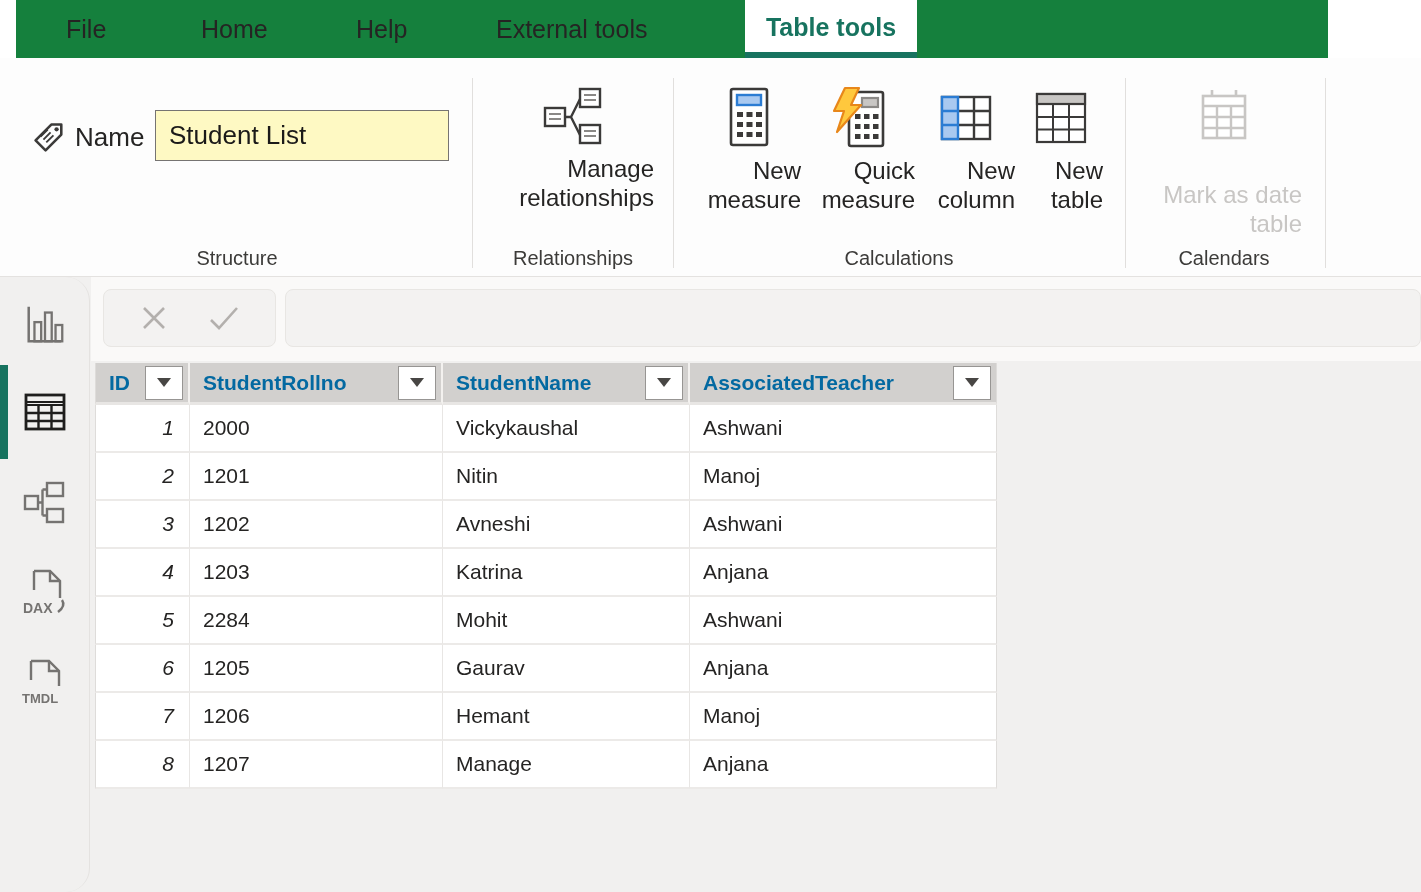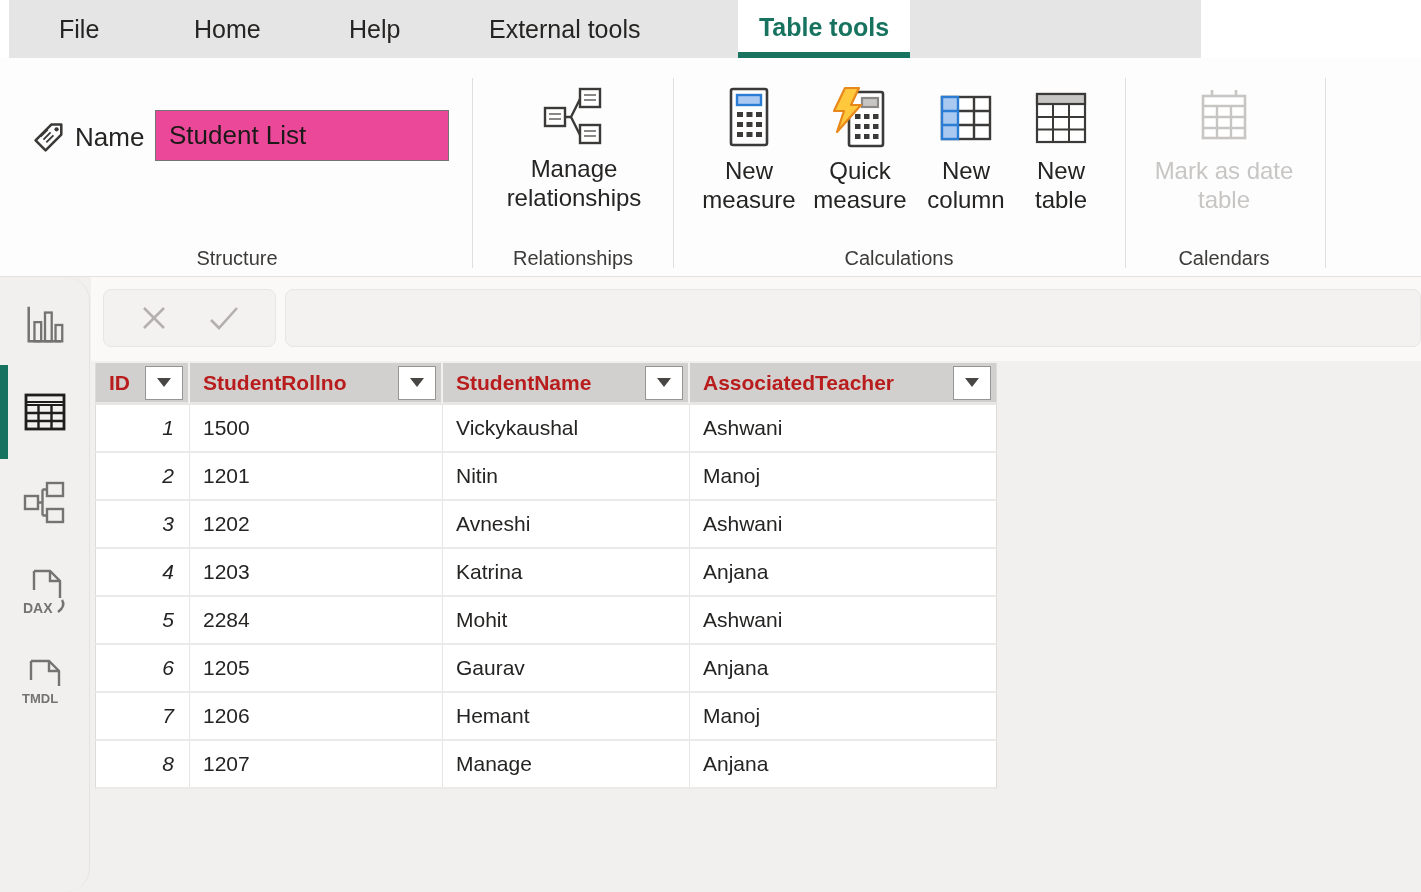--- a/index.html
+++ b/index.html
@@ -1,42 +1,42 @@
 <!DOCTYPE html>
 <html><head>
 <meta charset="utf-8">
 <style>
   * { margin:0; padding:0; box-sizing:border-box; }
   html,body { width:1421px; height:892px; overflow:hidden; background:#fff;
     font-family:"Liberation Sans", sans-serif; color:#252423; }
   .app { position:relative; width:1421px; height:892px; }
 
   
-  .menubar { position:absolute; left:9px; top:0; width:1192px; height:58px; background:#e5e5e5; }
+  .menubar { position:absolute; left:16px; top:0; width:1312px; height:58px; background:#15803d; }
   .tab { position:absolute; top:0; height:58px; display:flex; align-items:center;
     font-size:25px; color:#252423; cursor:default; }
   .tab.active { color:#17735f; font-weight:600; justify-content:center;
     border-bottom:6px solid #17735f; padding-top:3px; background:#fff; }
 
   
   .ribbon { position:absolute; left:0; top:58px; width:1421px; height:219px;
     background:#fdfdfd; border-bottom:1px solid #e4e2e0; }
   .group-divider { position:absolute; top:20px; height:190px; width:1px; background:#e1dfdd; }
   .group-label { position:absolute; bottom:6px; text-align:center; font-size:20px; color:#3c3b39;margin-top:8px; }
   .tag-icon-box { position:absolute; left:27px; top:58px; width:40px; height:40px; }
   .name-label { position:absolute; left:75px; top:62px; font-size:26px; height:34px; line-height:34px; }
   .name-input { position:absolute; left:155px; top:52px; width:294px; height:51px;
-    border:1px solid #767472; background:#ec4899; font-size:26px; padding:0 13px;
+    border:1px solid #767472; background:#fef9c3; font-size:26px; padding:0 13px;
     font-family:"Liberation Sans", sans-serif; color:#1b1a19; }
 
   .ribbon-btn { position:absolute; top:24px; height:184px; display:flex; flex-direction:column;
     align-items:center; cursor:pointer; }
   .ribbon-btn .icon { flex:0 0 auto; margin-top:4px; margin-bottom:6px; }
-  .btn-label { font-size:24px; line-height:29px; text-align:center; color:#252423; }
-  .ribbon-btn.disabled { cursor:default; }
+  .btn-label { font-size:24px; line-height:29px; text-align:right; color:#252423; }
+  .ribbon-btn.disabled { cursor:default;gap:24px; }
   .ribbon-btn.disabled .btn-label { color:#c8c6c4; }
 
   
   .main-bg { position:absolute; left:0; top:277px; width:1421px; height:615px; background:#f1f0ef; }
 
   .sidebar { position:absolute; left:0; top:277px; width:90px; height:615px;
     background:#f1f0ef; border-right:1px solid #e4e2e0;border-radius:24px; }
   .side-item { position:absolute; left:0; width:90px; height:60px;
     display:flex; align-items:center; justify-content:center; cursor:pointer; }
   .select-bar { position:absolute; left:0; top:88px; width:8px; height:94px; background:#17735f; }
@@ -51,21 +51,21 @@
 
   
   .data-area { position:absolute; left:91px; top:361px; width:1330px; height:531px; background:#f1f0ef; }
   table.grid { position:absolute; left:4px; top:2px; border-collapse:separate; border-spacing:0; }
   table.grid th { background:#d2d0ce; height:42px; border-right:2px solid #f3f1ef;
     border-bottom:3px solid #e8e6e4; padding:0; }
   table.grid th:first-child { border-left:1px solid #dedcda; }
   table.grid th:last-child { border-right:1px solid #dedcda;margin-left:18px; }
   .hwrap { display:flex; align-items:center; justify-content:space-between;
     padding:0 5px 0 13px; }
-  .hlabel { font-size:21px; font-weight:bold; color:#b91c1c; white-space:nowrap; }
+  .hlabel { font-size:21px; font-weight:bold; color:#0369a1; white-space:nowrap; }
   .filter-btn { width:38px; height:34px; background:#fff; border:1px solid #979593;
     display:flex; align-items:center; justify-content:center; cursor:pointer; flex:0 0 auto; }
   .tri { width:0; height:0; border-left:7px solid transparent; border-right:7px solid transparent;
     border-top:9px solid #484644; }
   table.grid td { background:#fff; height:48px; font-size:21px; color:#252423;
     padding:0 8px 0 13px; border-right:1px solid #e8e6e4; border-bottom:2px solid #eceae8; }
   table.grid td:first-child { border-left:1px solid #dedcda; }
   table.grid td:last-child { border-right:1px solid #dedcda; }
   table.grid td.id-cell { font-style:italic; text-align:right; padding-right:15px; }
 
@@ -314,21 +314,21 @@
               <button class="filter-btn">
                   <i class="tri"></i>
                 </button>
             </div>
           </th>
         </tr>
       </thead>
       <tbody>
           <tr>
             <td class="id-cell">1</td>
-            <td>1500</td>
+            <td>2000</td>
             <td>Vickykaushal</td>
             <td>Ashwani</td>
           </tr>
           <tr>
             <td class="id-cell">2</td>
             <td>1201</td>
             <td>Nitin</td>
             <td>Manoj</td>
           </tr>
           <tr>

